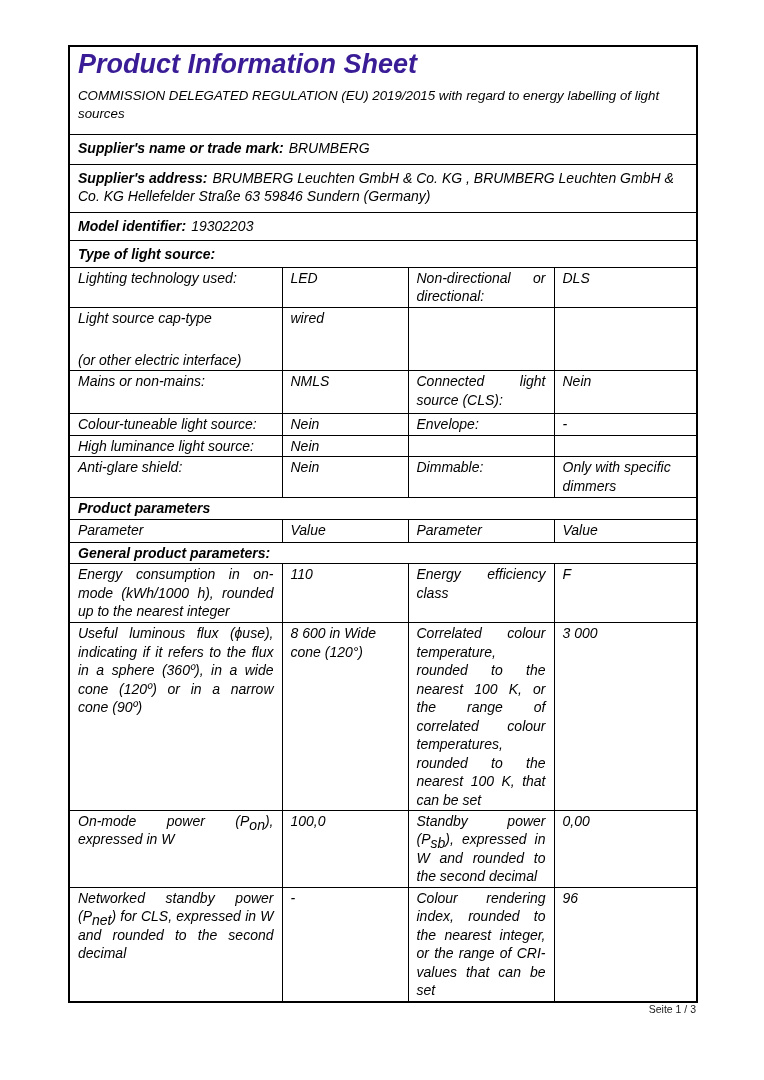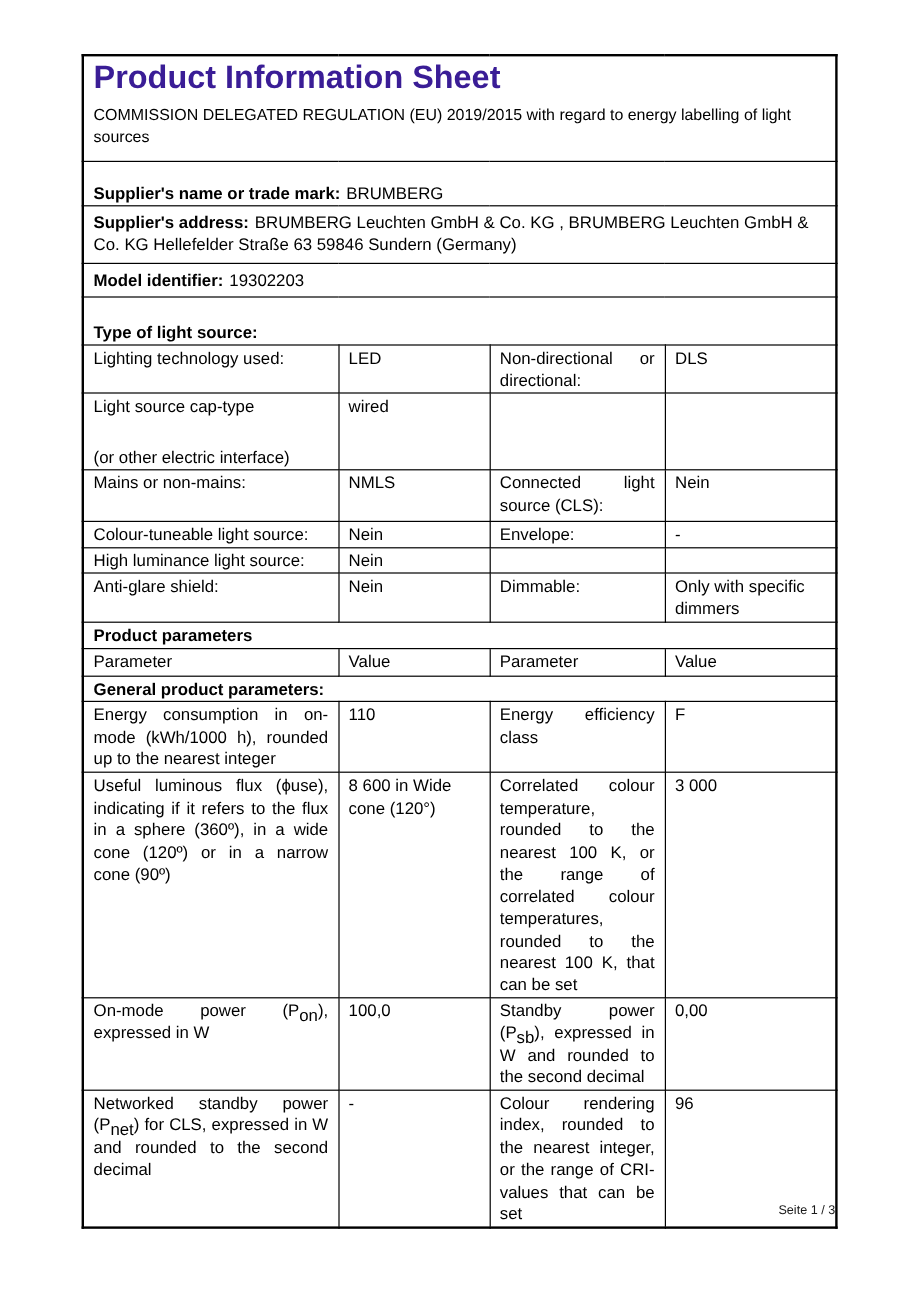--- a/index.html
+++ b/index.html
@@ -11,20 +11,21 @@
     overflow: hidden;
     font-family: "Liberation Sans", sans-serif;
     color: #000;
   }
   .sheet { position: absolute; left: 68px; top: 45px; width: 628px; }
   table.doc {
     width: 628px;
     border-collapse: collapse;
     table-layout: fixed;
     border: 2px solid #000;
+    font-style: italic;
   }
   .doc td {
     border: 1px solid #000;
     vertical-align: top;
     padding: 1px 8px;
     font-size: 14px;
     line-height: 1.32;
     overflow: hidden;
   }
   .hdr-cell { padding: 5px 8px 4px 8px; }
@@ -65,39 +66,39 @@
     <tbody>
 
       <tr style="height:88px">
         <td colspan="4" class="hdr-cell">
           <div class="title">Product Information Sheet</div>
           <div class="reg">COMMISSION DELEGATED REGULATION (EU) 2019/2015 with regard to energy labelling of light sources</div>
         </td>
       </tr>
 
       <tr style="height:30px">
-        <td colspan="4" style="padding-top:17px">
+        <td colspan="4" style="padding-top:4px">
           <span class="b">Supplier's name or trade mark:</span><span class="ml">BRUMBERG</span>
         </td>
       </tr>
 
       <tr style="height:48px">
         <td colspan="4" style="padding-top:4px">
           <span class="b">Supplier's address:</span><span class="ml">BRUMBERG Leuchten GmbH &amp; Co. KG , BRUMBERG Leuchten GmbH &amp; Co. KG Hellefelder Straße 63 59846 Sundern (Germany)</span>
         </td>
       </tr>
 
       <tr style="height:28px">
         <td colspan="4" style="padding-top:4px">
           <span class="b">Model identifier:</span><span class="ml">19302203</span>
         </td>
       </tr>
 
       <tr style="height:27px">
-        <td colspan="4" class="b" style="padding-top:20px">Type of light source:</td>
+        <td colspan="4" class="b" style="padding-top:4px">Type of light source:</td>
       </tr>
 
       <tr style="height:40px">
         <td class="lbl">Lighting technology used:</td>
         <td class="val">LED</td>
         <td class="lbl">Non-directional or directional:</td>
         <td class="val">DLS</td>
       </tr>
 
       <tr style="height:45px">

